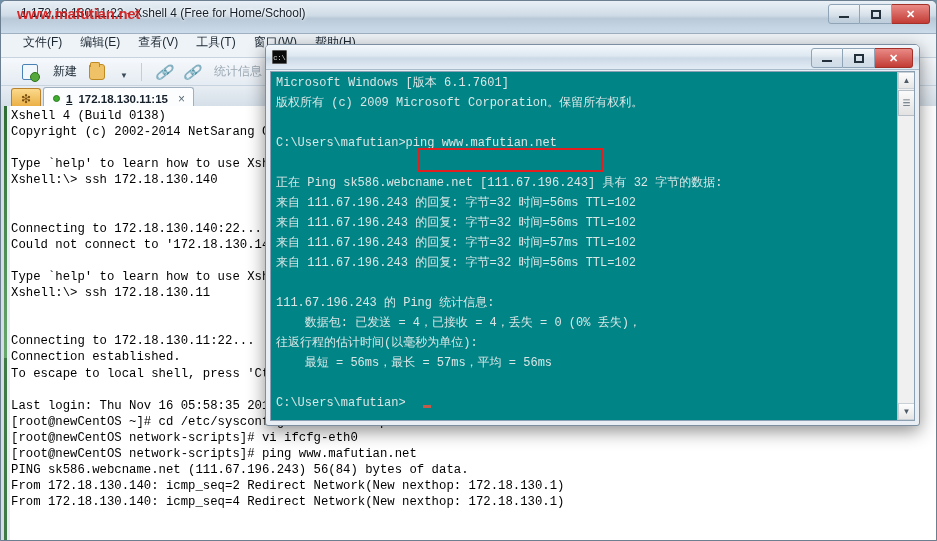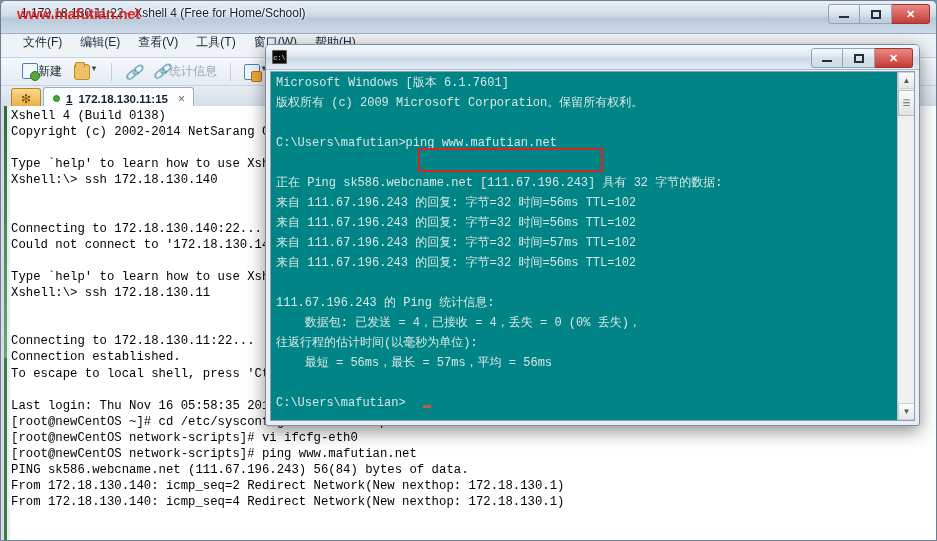--- a/index.html
+++ b/index.html
@@ -66,21 +66,21 @@
     display:flex; padding-left:22px; gap:18px;
   }
   .menu-item{ font-size:12px; color:#1a2630; white-space:nowrap; cursor:default; }
 
   
   #xshell-toolbar{
     height:28px; background:linear-gradient(to bottom,#f6f9fc,#e4ebf2);
     border-bottom:1px solid #c7d4e0;
     display:flex; align-items:center; padding-left:18px; gap:6px;
   }
-  .tb-item{ display:flex; align-items:flex-start; gap:0; font-size:12px; color:#1a2630; padding:1px 3px; }
+  .tb-item{ display:flex; align-items:flex-end; gap:15px; font-size:12px; color:#1a2630; padding:1px 3px; }
   .tb-item.disabled{ color:#9aa7b2; }
   .tb-sep{ width:1px; height:18px; background:#c2cfdb; margin:0 4px; }
   .caret{ font-size:8px; color:#3a4a57; }
   .ico{ width:16px; height:16px; display:inline-block; position:relative; }
   .ico-new{ background:#f2f7fc; border:1.5px solid #4a81b4; border-radius:2px; }
   .ico-new:after{
     content:""; position:absolute; right:-3px; bottom:-3px;
     width:8px; height:8px; border-radius:50%; background:#57a83c; border:1px solid #2f7318;
   }
   .ico-folder{ background:#f0c267; border:1.5px solid #c08a22; border-radius:2px 3px 3px 3px; }

